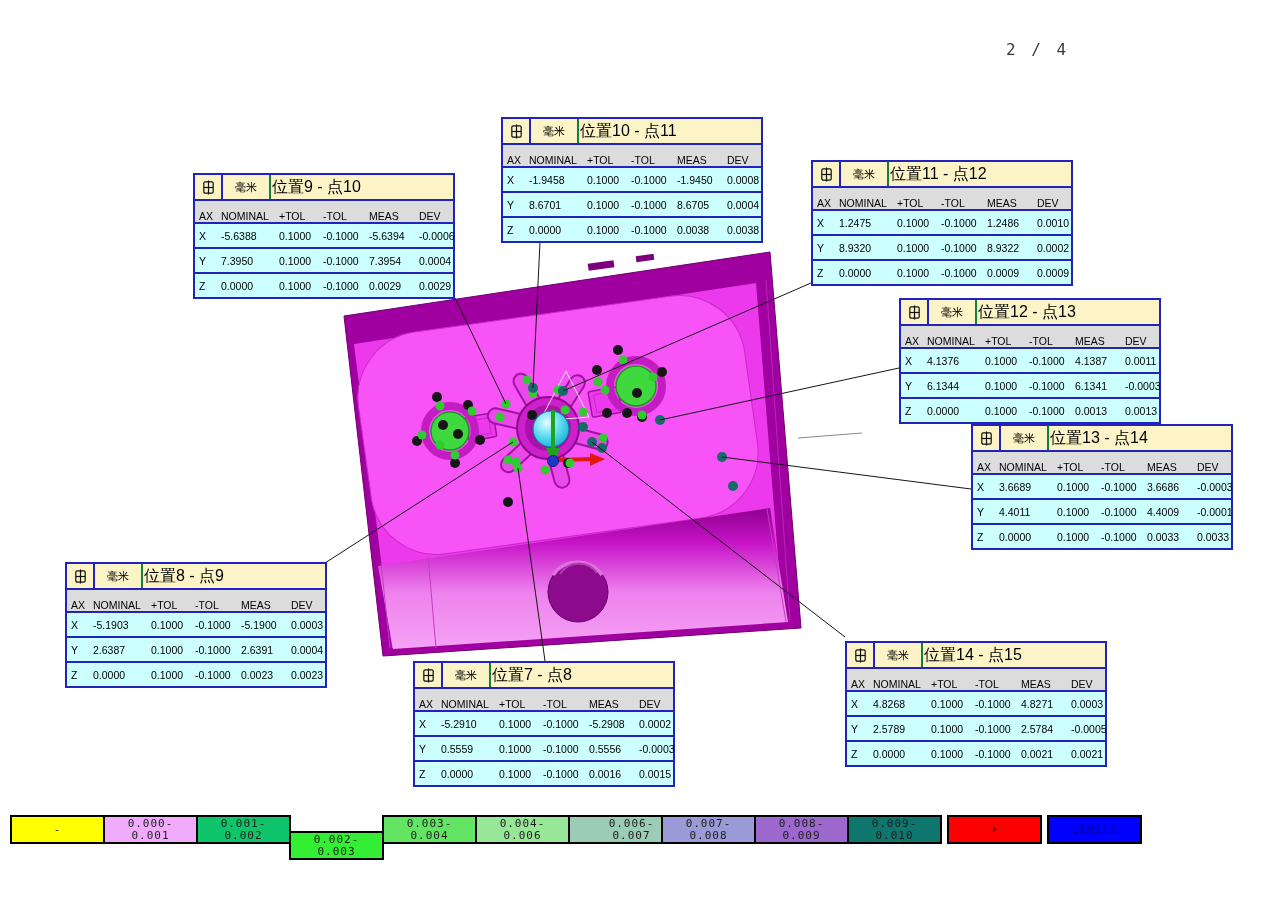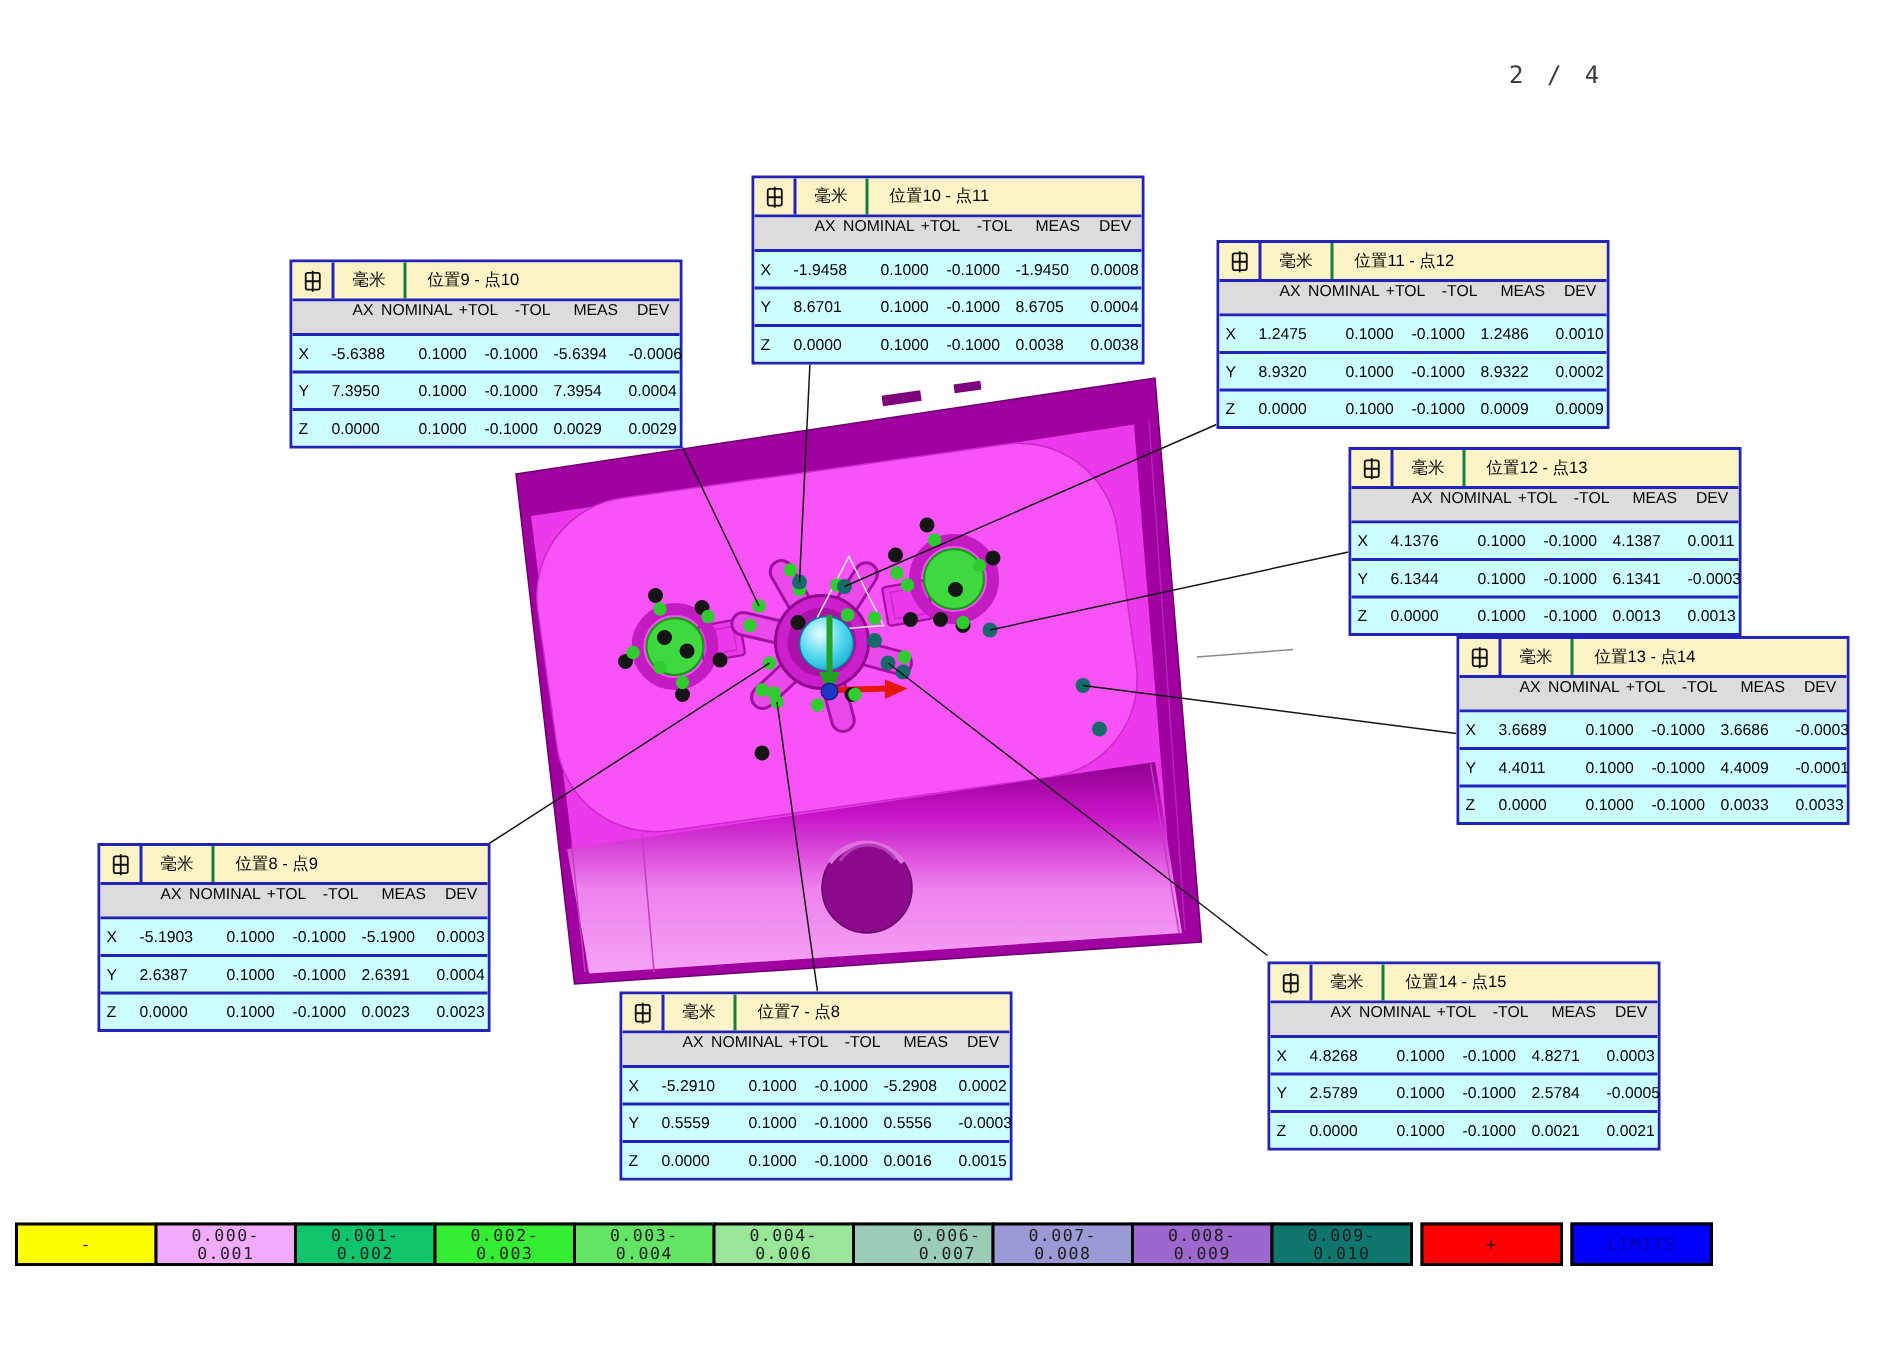--- a/index.html
+++ b/index.html
@@ -7,22 +7,22 @@
         font-family:"Liberation Sans",sans-serif;}
   #model-svg{position:absolute;left:0;top:0;z-index:1;}
   .page-indicator{position:absolute;left:1006px;top:40px;z-index:3;
         font-family:"DejaVu Sans Mono",monospace;font-size:16px;letter-spacing:3px;color:#3c3c3c;}
   
   .mtable{position:absolute;z-index:2;width:262px;background:#fff;
         border:2px solid #2222bc;box-sizing:border-box;font-size:10.5px;color:#000;}
   .mt-head{display:flex;background:#fcf4c6;border-bottom:2px solid #2222bc;height:24px;}
   .mt-icon-cell{width:26px;border-right:2px solid #2222bc;display:flex;align-items:center;justify-content:center;}
   .mt-unit{width:46px;border-right:2px solid #15803d;text-align:center;font-size:11px;line-height:24px;}
-  .mt-title{flex:1;font-size:11px;line-height:24px;padding-left:14px;white-space:nowrap;overflow:hidden;border-radius:11px;}
-  .mt-cols{display:flex;background:#dcdcdc;height:21px;align-items:flex-start;border-bottom:2px solid #2222bc;padding-left:36px;}
+  .mt-title{flex:1;font-size:16px;line-height:24px;padding-left:1px;white-space:nowrap;overflow:hidden;border-radius:11px;}
+  .mt-cols{display:flex;background:#dcdcdc;height:21px;align-items:flex-end;border-bottom:2px solid #2222bc;}
   .mt-row{display:flex;background:#ccffff;height:23px;align-items:center;}
   .mt-row + .mt-row{border-top:2px solid #2222bc;}
   .mtable span{display:inline-block;box-sizing:border-box;padding-left:4px;white-space:nowrap;}
   .c0{width:22px;}.c1{width:58px;}.c2{width:44px;}.c3{width:46px;}.c4{width:50px;}.c5{width:38px;}
   
   .colorbar{position:absolute;left:10px;top:815px;height:29px;display:flex;z-index:2;}
   .cbcell{box-sizing:border-box;width:95px;height:29px;border:2px solid #000;
         display:flex;align-items:center;justify-content:center;text-align:center;
         font-family:"DejaVu Sans Mono",monospace;font-size:11px;line-height:12px;
         letter-spacing:1px;color:#1c1c1c;white-space:pre;}
@@ -548,21 +548,21 @@
         </div>
       </div>
     </div>
 
   <div class="colorbar" id="colorbar">
       <div class="cbcell" style="background: rgb(255, 255, 0);">-</div>
       <div class="cbcell" style="background: #f0abfc;">0.000-
 0.001</div>
       <div class="cbcell" style="background: rgb(15, 196, 107);">0.001-
 0.002</div>
-      <div class="cbcell" style="background: rgb(51, 238, 51);">0.002-
+      <div class="cbcell" style="background: rgb(51, 238, 51); margin-top: 16px;">0.002-
 0.003</div>
       <div class="cbcell" style="background: rgb(99, 229, 99); text-align: center;">0.003-
 0.004</div>
       <div class="cbcell" style="background: rgb(152, 230, 152);">0.004-
 0.006</div>
       <div class="cbcell" style="background: rgb(154, 204, 182); padding-left: 32px;">0.006-
 0.007</div>
       <div class="cbcell" style="background: rgb(154, 154, 214);">0.007-
 0.008</div>
       <div class="cbcell" style="background: rgb(156, 104, 206);">0.008-

